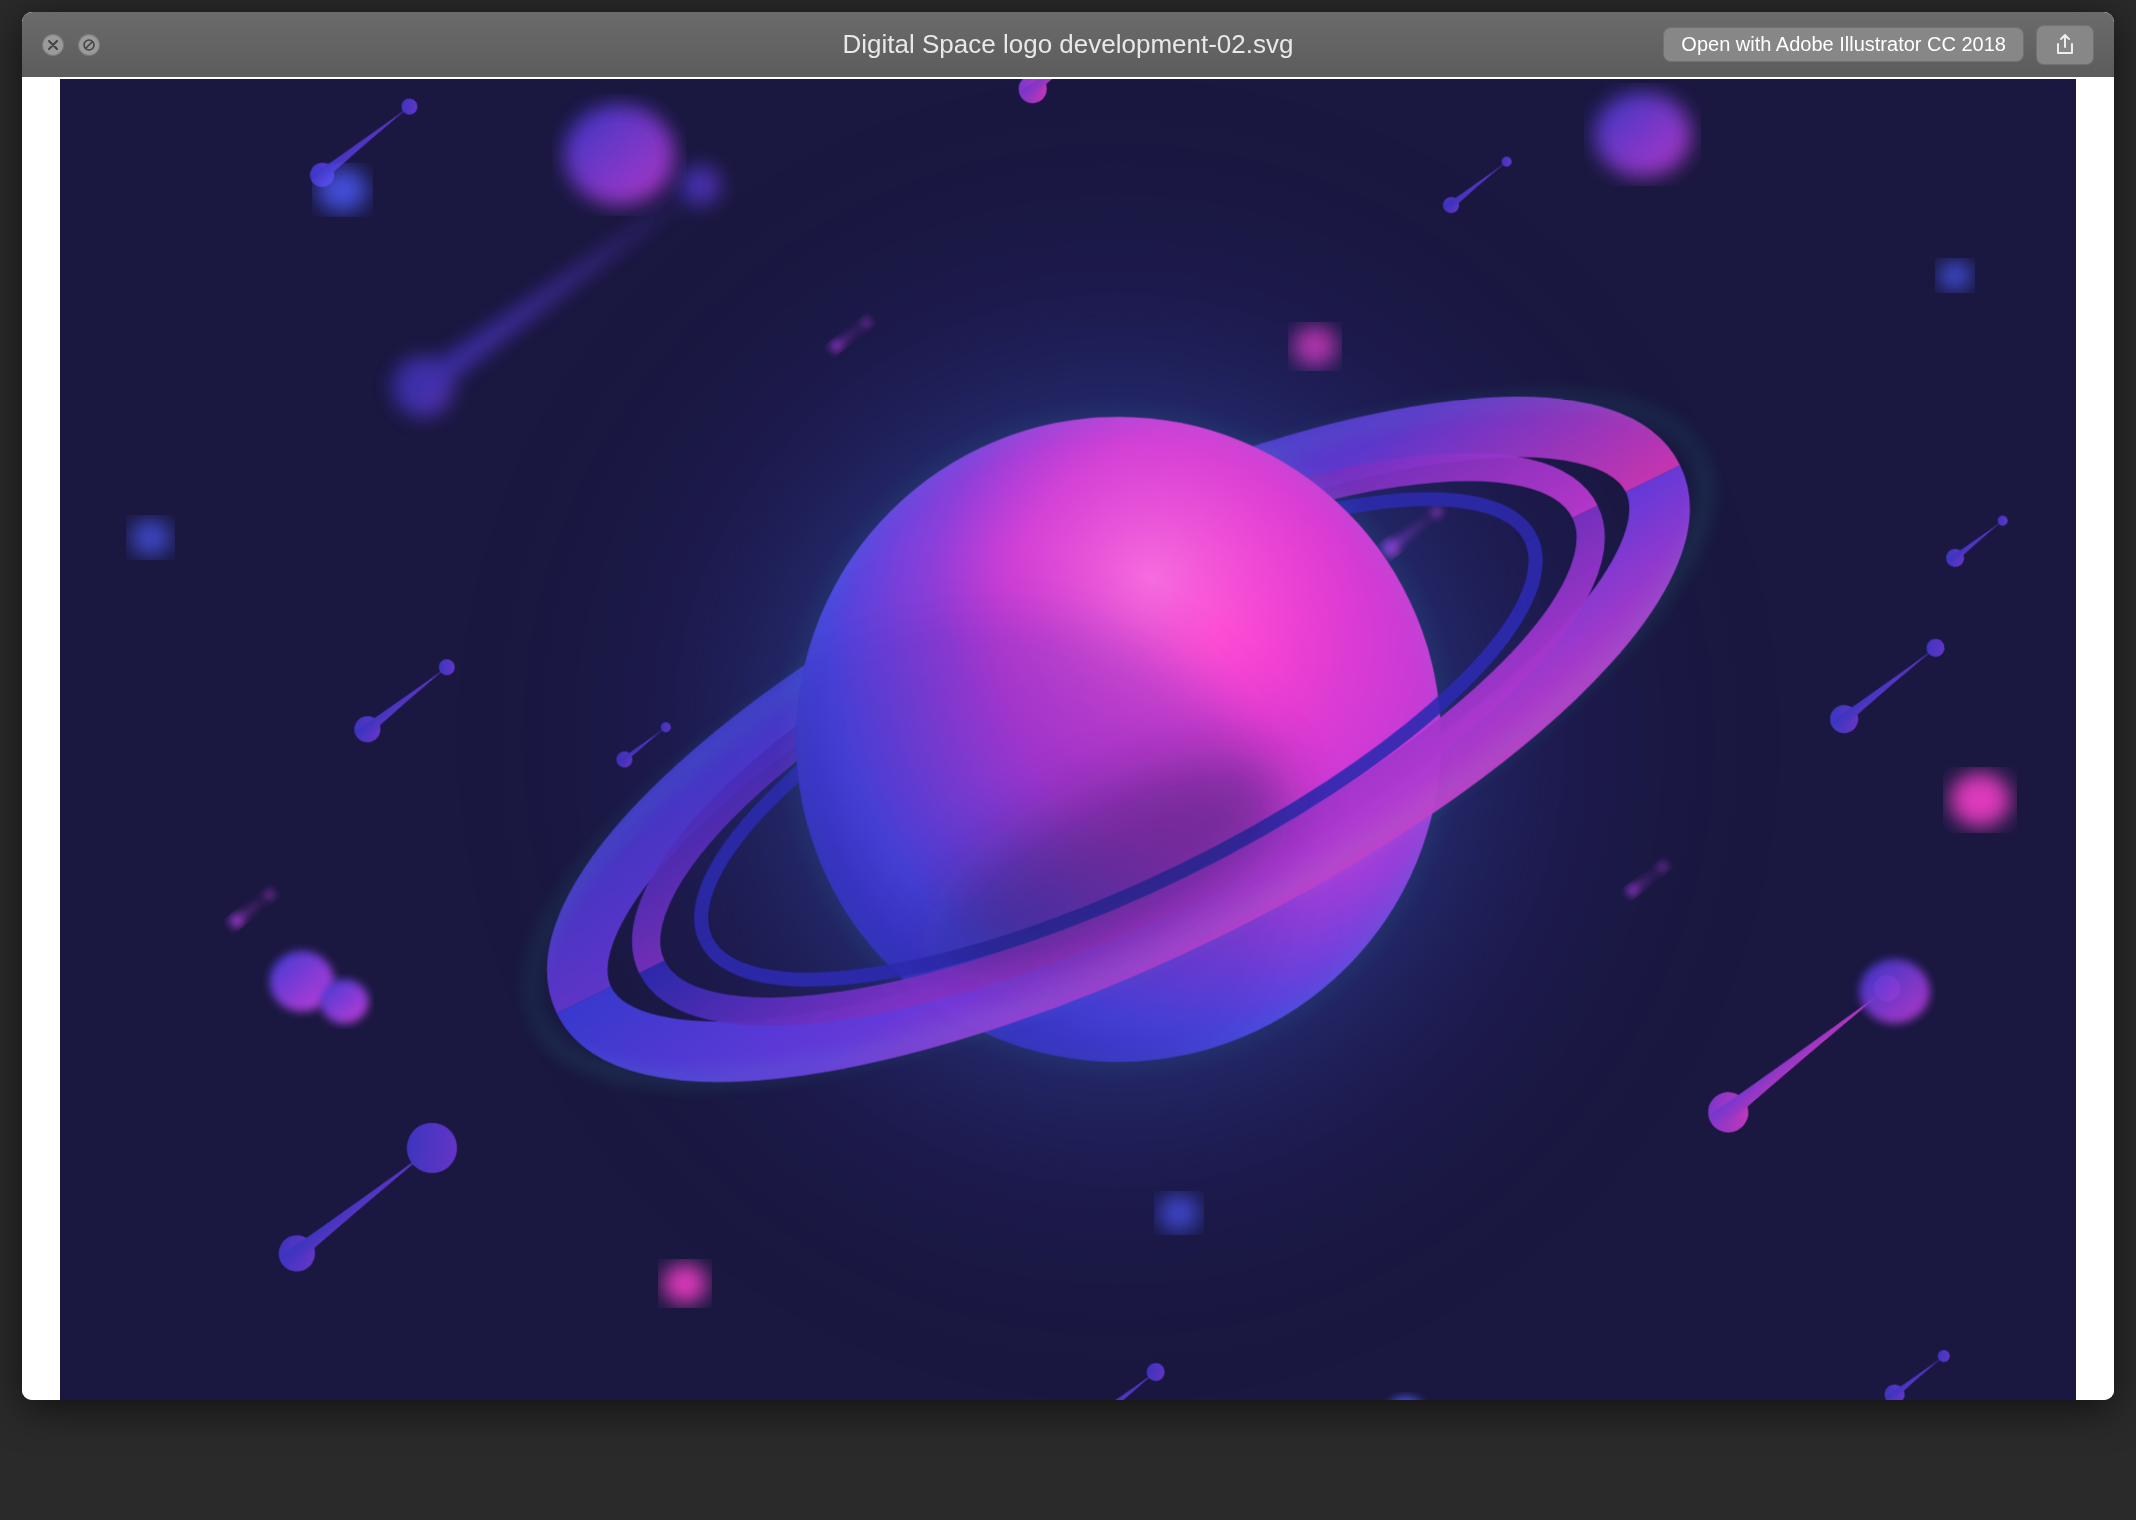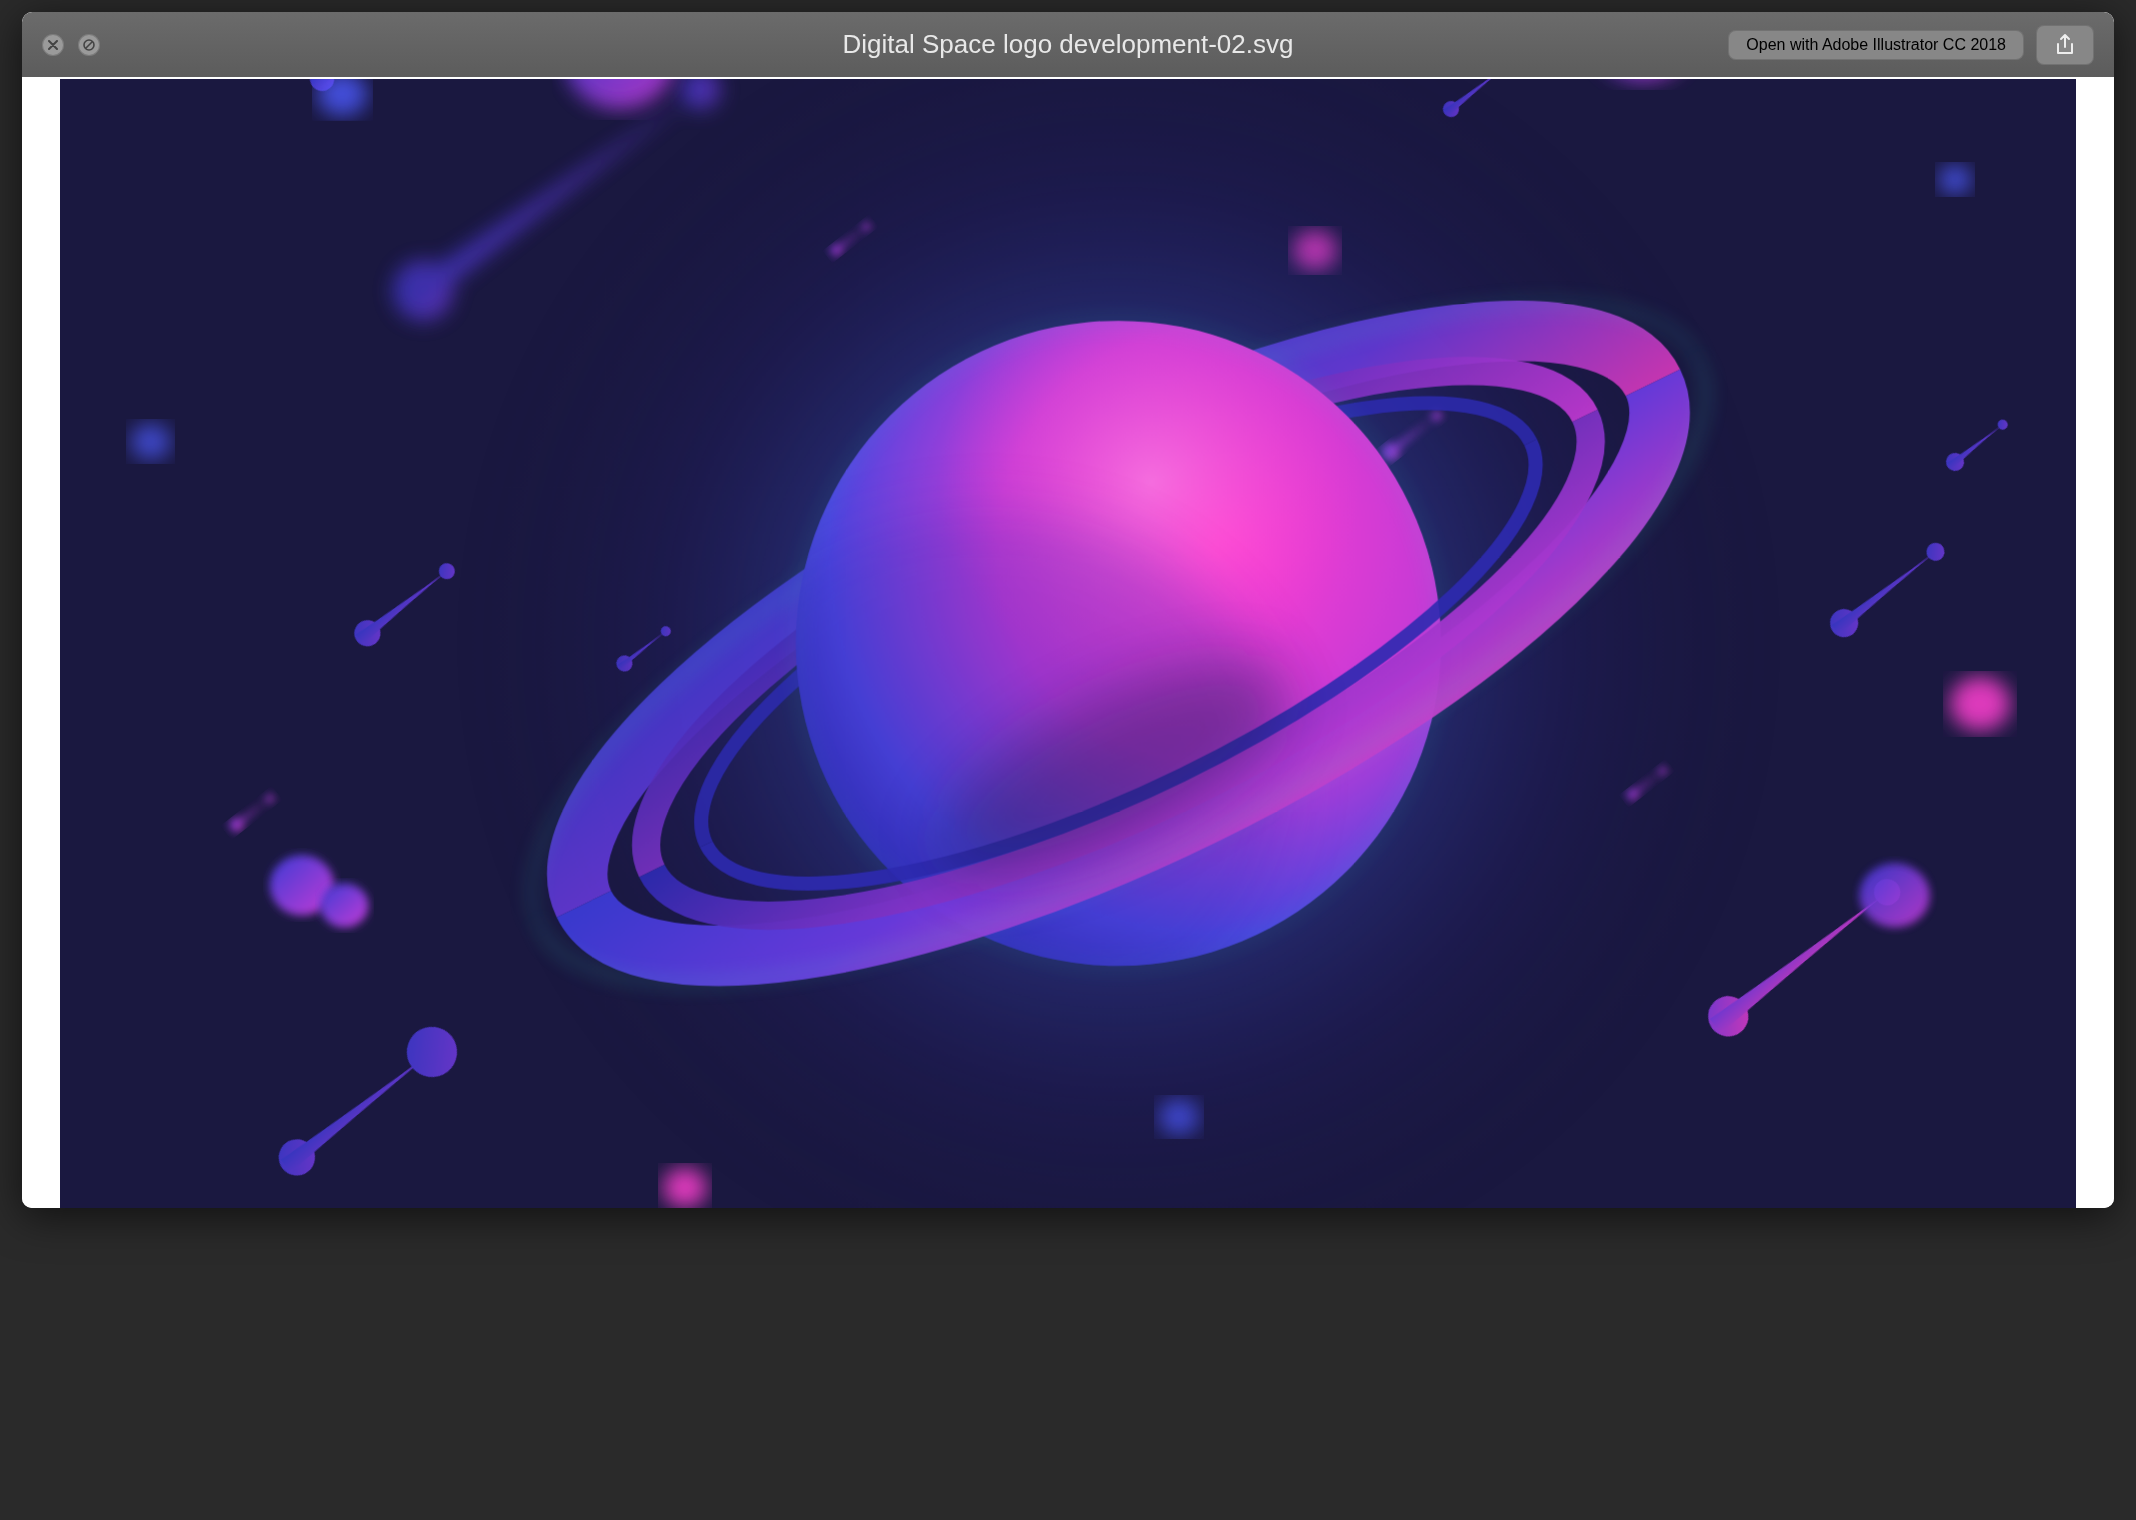--- a/index.html
+++ b/index.html
@@ -9,21 +9,21 @@
     height: 1520px;
     background: #2a2a2a;
     font-family: -apple-system, "Helvetica Neue", Helvetica, Arial, sans-serif;
     overflow: hidden;
   }
   .window {
     position: absolute;
     left: 22px;
     top: 12px;
     width: 2092px;
-    height: 1196px;
+    height: 1388px;
     background: #f5f5f5;
     border-radius: 10px;
     box-shadow: 0 8px 40px rgba(0,0,0,0.6);
     overflow: hidden;
   }
   .titlebar {
     height: 65px;
     background: linear-gradient(#6b6b6b, #5c5c5c);
     display: flex;
     align-items: center;
@@ -62,22 +62,22 @@
   }
   .titlebar-right {
     margin-left: auto;
     display: flex;
     align-items: center;
     gap: 12px;
     padding-right: 20px;
   }
   .open-with-btn {
     background: #878787;
-    color: #000000;
-    font-size: 16px;
+    color: #ffffff;
+    font-size: 20px;
     padding: 6px 18px;
     border-radius: 8px;
     box-shadow: inset 0 0 0 1px rgba(0,0,0,0.15);
   }
   .share-btn {
     background: #878787;
     color: #f0f0f0;
     width: 58px;
     height: 40px;
     border-radius: 8px;

